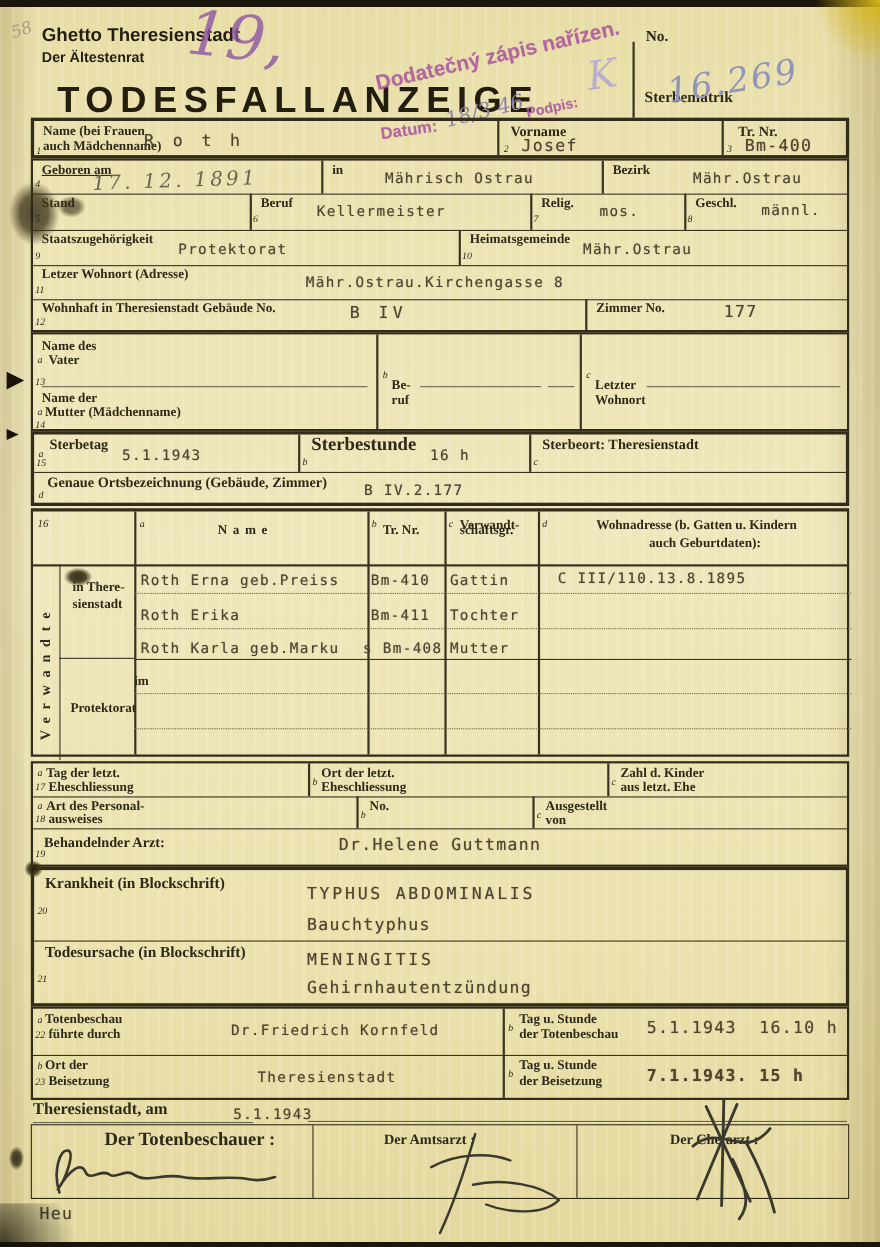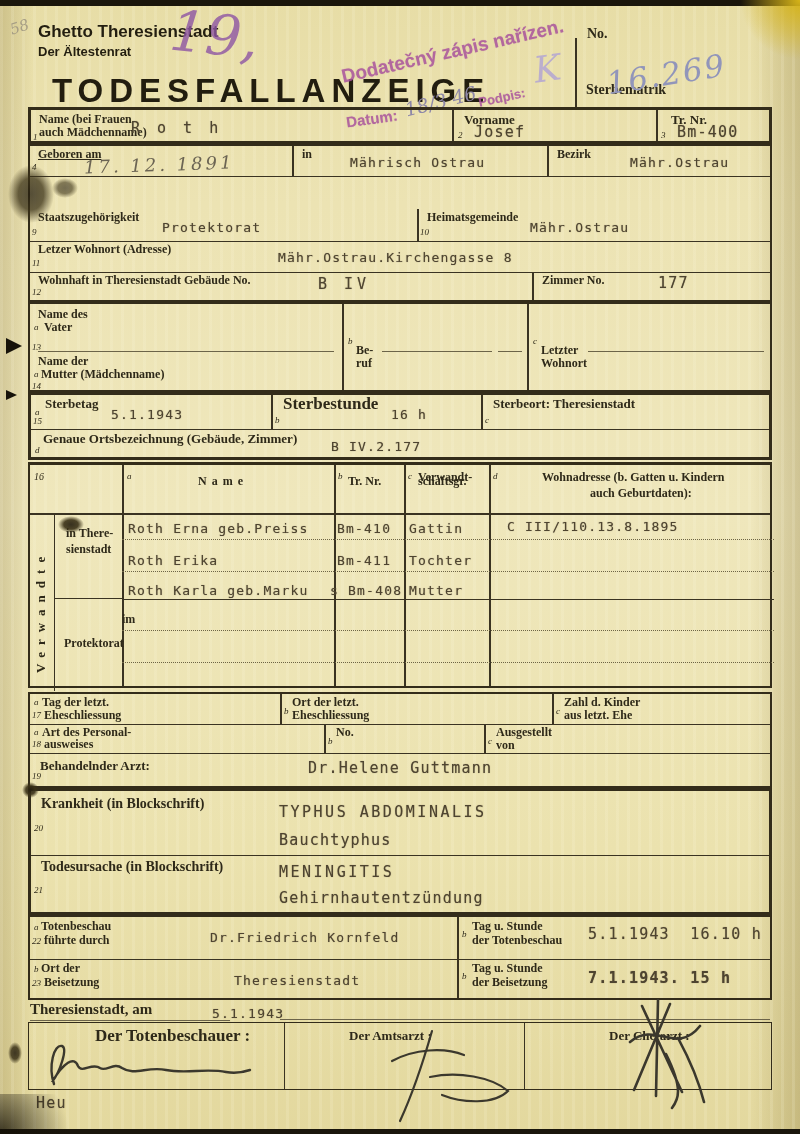--- a/index.html
+++ b/index.html
@@ -77,20 +77,36 @@
       <div class="vl" style="left:517px;top:0;height:100%;"></div>
       <span class="abs l" style="left:8px;top:2px;text-decoration:underline;">Geboren am</span>
       <span class="abs fn" style="left:2px;top:16px;">4</span>
       <span class="abs hw" style="left:54px;top:8px;font-size:18px;color:#6b6453;letter-spacing:3px;transform:rotate(-2deg);">17. 12. 1891</span>
       <span class="abs l" style="left:272px;top:2px;">in</span>
       <span class="abs t" style="left:320px;top:9px;">Mährisch Ostrau</span>
       <span class="abs l" style="left:527px;top:2px;">Bezirk</span>
       <span class="abs t" style="left:600px;top:9px;">Mähr.Ostrau</span>
     </div>
 
+    <div class="abs" style="left:0;top:30px;width:100%;height:33px;border-bottom:1.5px solid #3a3322;">
+      <div class="vl" style="left:197px;top:0;height:100%;"></div>
+      <div class="vl" style="left:452px;top:0;height:100%;"></div>
+      <div class="vl" style="left:592px;top:0;height:100%;"></div>
+      <span class="abs l" style="left:8px;top:2px;">Stand</span>
+      <span class="abs fn" style="left:2px;top:18px;">5</span>
+      <span class="abs l" style="left:207px;top:2px;">Beruf</span>
+      <span class="abs fn" style="left:200px;top:18px;">6</span>
+      <span class="abs t" style="left:258px;top:9px;">Kellermeister</span>
+      <span class="abs l" style="left:462px;top:2px;">Relig.</span>
+      <span class="abs fn" style="left:455px;top:18px;">7</span>
+      <span class="abs t" style="left:515px;top:9px;">mos.</span>
+      <span class="abs l" style="left:602px;top:2px;">Geschl.</span>
+      <span class="abs fn" style="left:595px;top:18px;">8</span>
+      <span class="abs t" style="left:662px;top:8px;">männl.</span>
+    </div>
 
     <div class="abs" style="left:0;top:63px;width:100%;height:32px;border-bottom:1.5px solid #3a3322;">
       <div class="vl" style="left:387px;top:0;height:100%;"></div>
       <span class="abs l" style="left:8px;top:2px;">Staatszugehörigkeit</span>
       <span class="abs fn" style="left:2px;top:18px;">9</span>
       <span class="abs t" style="left:132px;top:11px;">Protektorat</span>
       <span class="abs l" style="left:397px;top:2px;">Heimatsgemeinde</span>
       <span class="abs fn" style="left:390px;top:18px;">10</span>
       <span class="abs t" style="left:500px;top:11px;">Mähr.Ostrau</span>
     </div>

